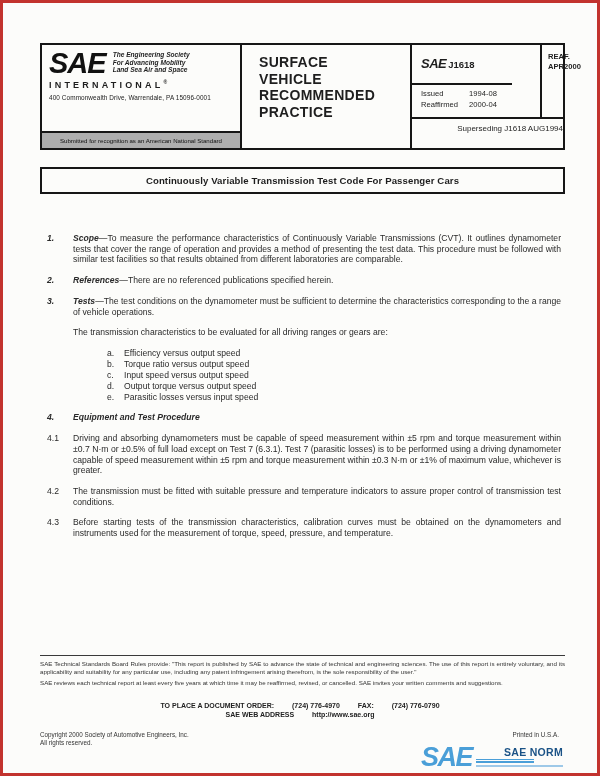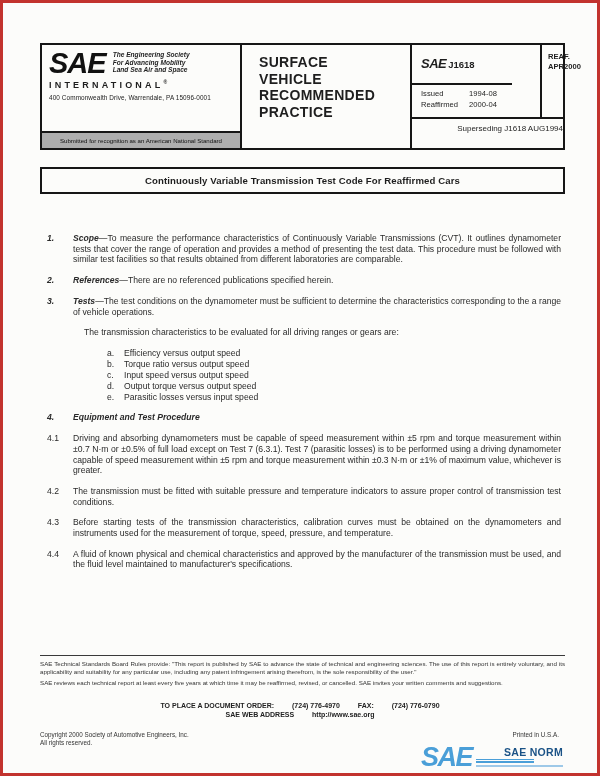--- a/index.html
+++ b/index.html
@@ -45,21 +45,21 @@
     border:2px solid #161616; display:flex; align-items:center; justify-content:center;
     font-weight:bold; font-size:9.6px; letter-spacing:0.1px;
   }
 
   
   .docbody { position:absolute; left:44px; top:230px; width:514px; font-size:8.6px; line-height:10.7px; text-align:justify; color:#2a2a2a; }
   .section { display:flex; margin-bottom:10px; }
   .sec-num { flex:0 0 26px; }
   .bi { font-weight:bold; font-style:italic; }
   .sec-body { flex:1; }
-  .para { margin:0 0 10px 37px; }
+  .para { margin:0 0 10px 26px; }
   .list { margin:0 0 10px 60px; }
   .list-item { display:flex; line-height:10.9px; }
   .li-letter { flex:0 0 17px; }
 
   
   .footer-rule { position:absolute; left:37px; top:652px; width:525px; border-top:1px solid #3a3a3a; }
   .legal { position:absolute; left:37px; top:657px; width:525px; font-size:6.2px; line-height:7.6px; text-align:justify; color:#333; }
   .legal p + p { margin-top:3.5px; }
   .order-block { position:absolute; left:0; top:698px; width:100%; text-align:center; font-weight:bold; font-size:7px; line-height:9px; color:#222; }
   .order-block .gap { display:inline-block; width:14px; }
@@ -117,21 +117,21 @@
         </div>
         <div class="date-row">
           <span class="dlabel">Reaffirmed</span>
           <span>2000-04</span>
         </div>
       </div>
       <div class="h-superseding">Superseding J1618 AUG1994</div>
     </div>
   </div>
 
-  <div class="title-box">Continuously Variable Transmission Test Code For Reaffirmed Cars</div>
+  <div class="title-box">Continuously Variable Transmission Test Code For Passenger Cars</div>
 
   <div class="docbody">
 
     <div class="section">
       <div class="sec-num bi">1.</div>
       <div class="sec-body"><span class="bi">Scope</span><span>—To measure the performance characteristics of Continuously Variable Transmissions (CVT).  It outlines dynamometer tests that cover the range of operation and provides a method of presenting the test data.  This procedure must be followed with similar test facilities so that results obtained from different laboratories are comparable.</span></div>
     </div>
 
     <div class="section">
       <div class="sec-num bi">2.</div>
@@ -181,24 +181,20 @@
     <div class="section">
       <div class="sec-num">4.2</div>
       <div class="sec-body">The transmission must be fitted with suitable pressure and temperature indicators to assure proper control of transmission test conditions.</div>
     </div>
 
     <div class="section">
       <div class="sec-num">4.3</div>
       <div class="sec-body">Before starting tests of the transmission characteristics, calibration curves must be obtained on the dynamometers and instruments used for the measurement of torque, speed, pressure, and temperature.</div>
     </div>
 
-    <div class="section">
-      <div class="sec-num">4.4</div>
-      <div class="sec-body">A fluid of known physical and chemical characteristics and approved by the manufacturer of the transmission must be used, and the fluid level maintained to manufacturer's specifications.</div>
-    </div>
   </div>
 
   <div class="footer-rule"></div>
 
   <div class="legal">
     <p>SAE Technical Standards Board Rules provide: "This report is published by SAE to advance the state of technical and engineering sciences. The use of this report is entirely voluntary, and its applicability and suitability for any particular use, including any patent infringement arising therefrom, is the sole responsibility of the user."</p>
     <p>SAE reviews each technical report at least every five years at which time it may be reaffirmed, revised, or cancelled. SAE invites your written comments and suggestions.</p>
   </div>
 
   <div class="order-block">

